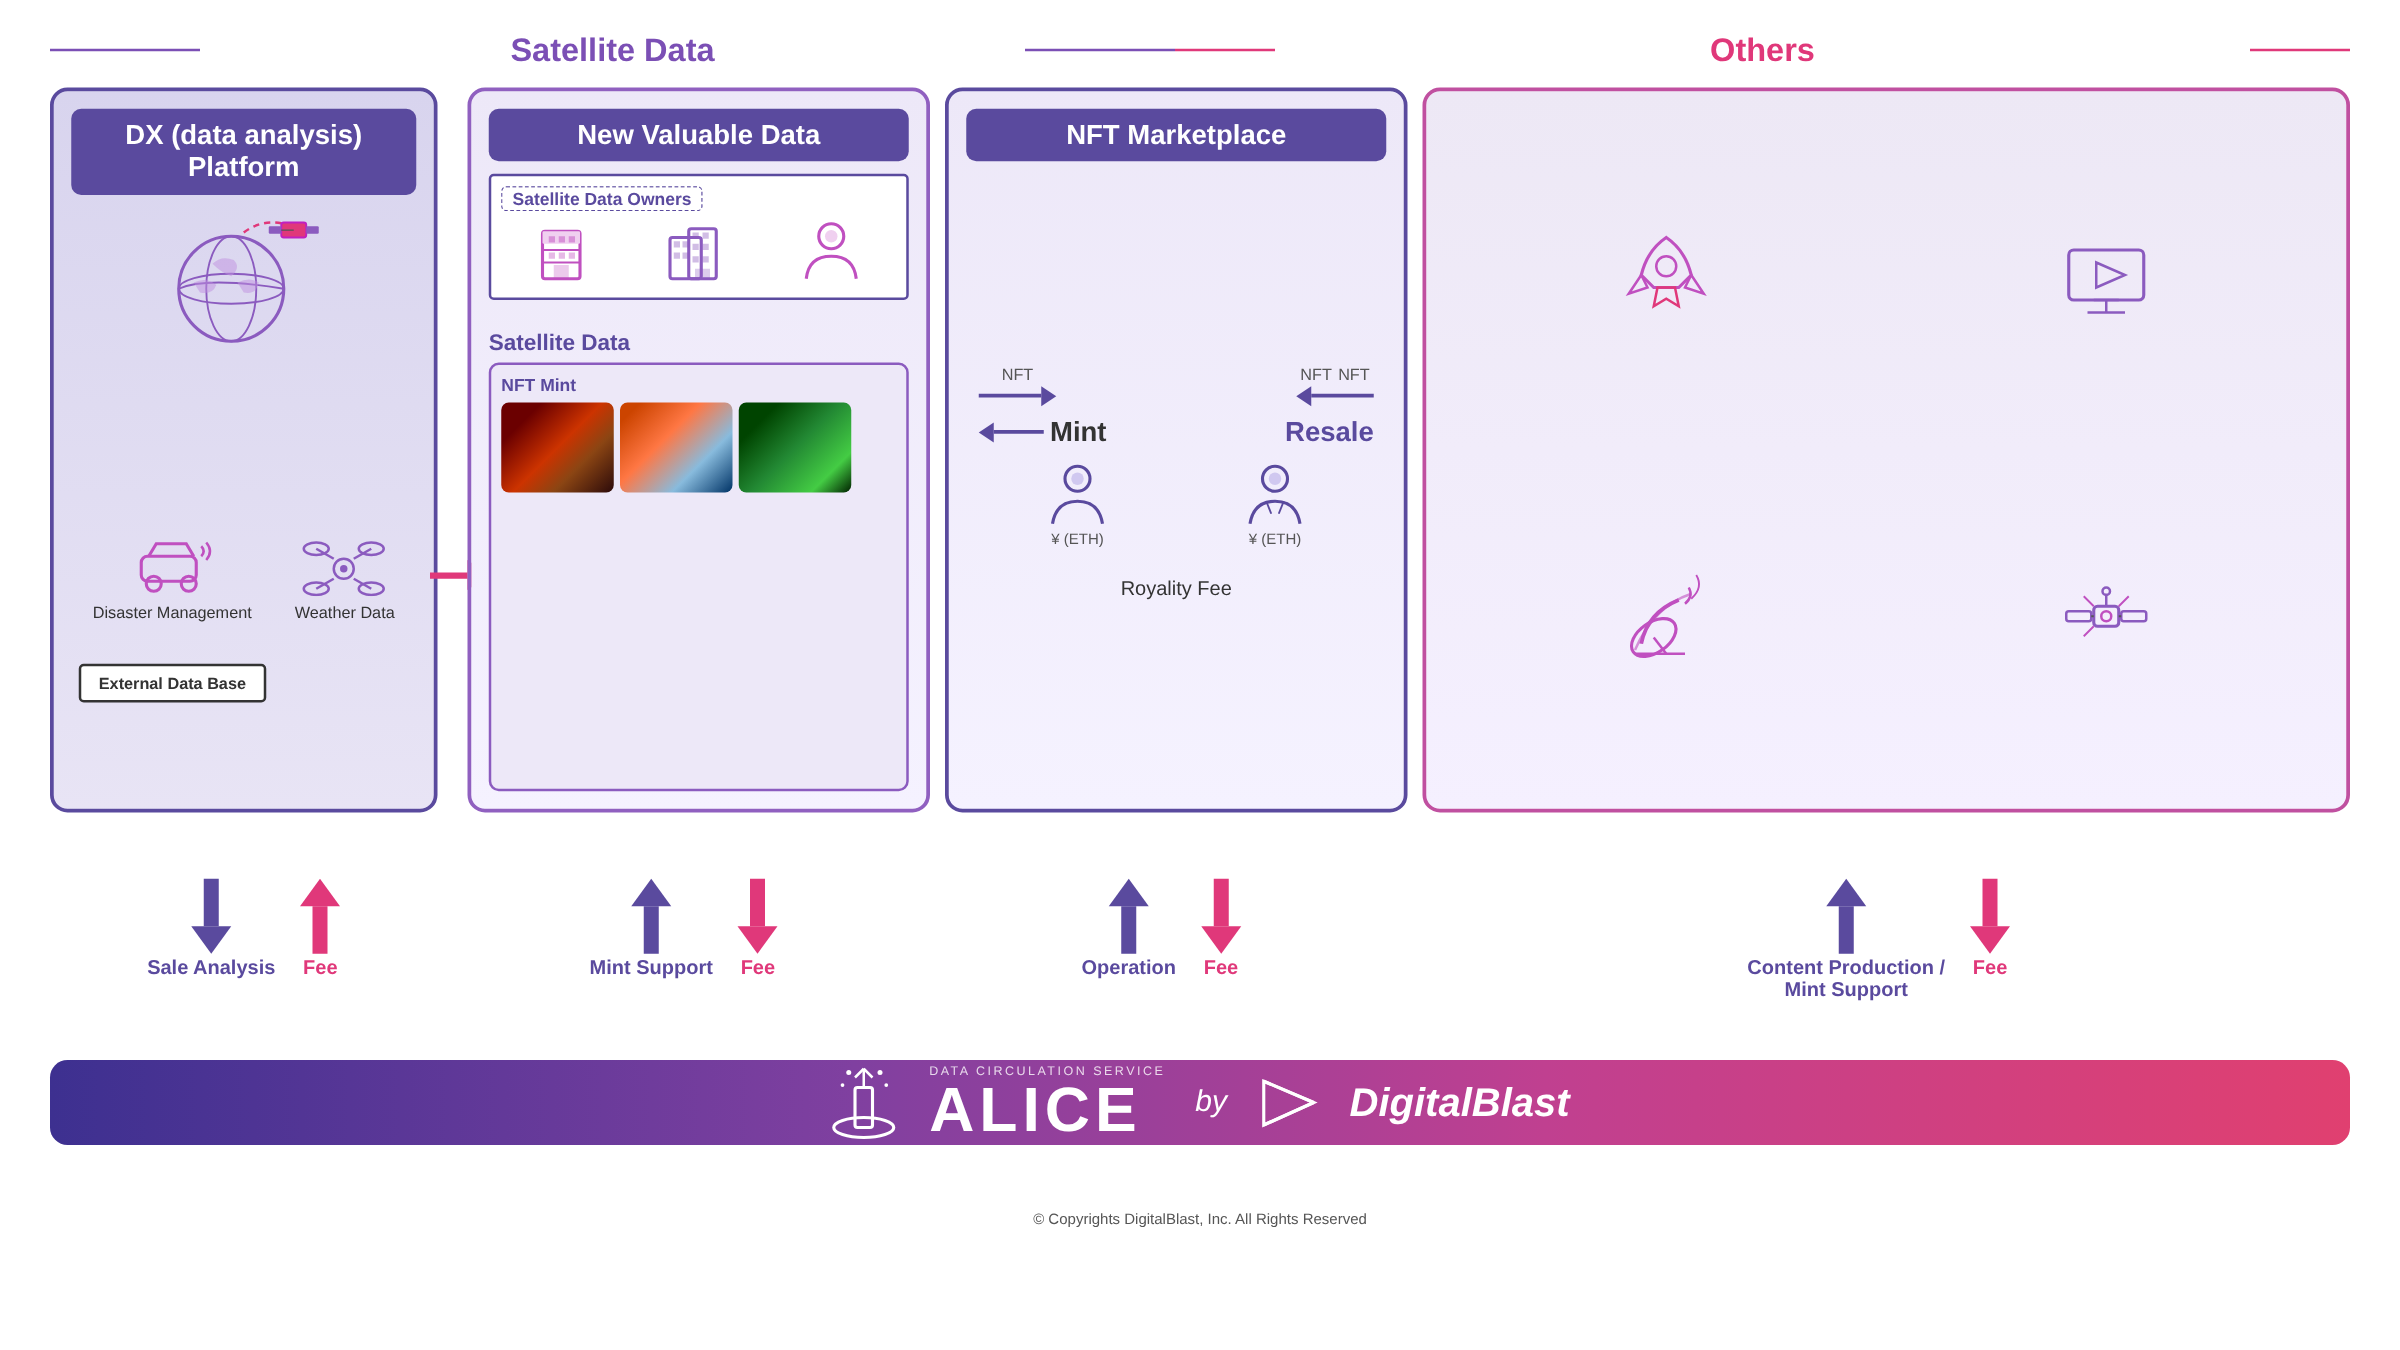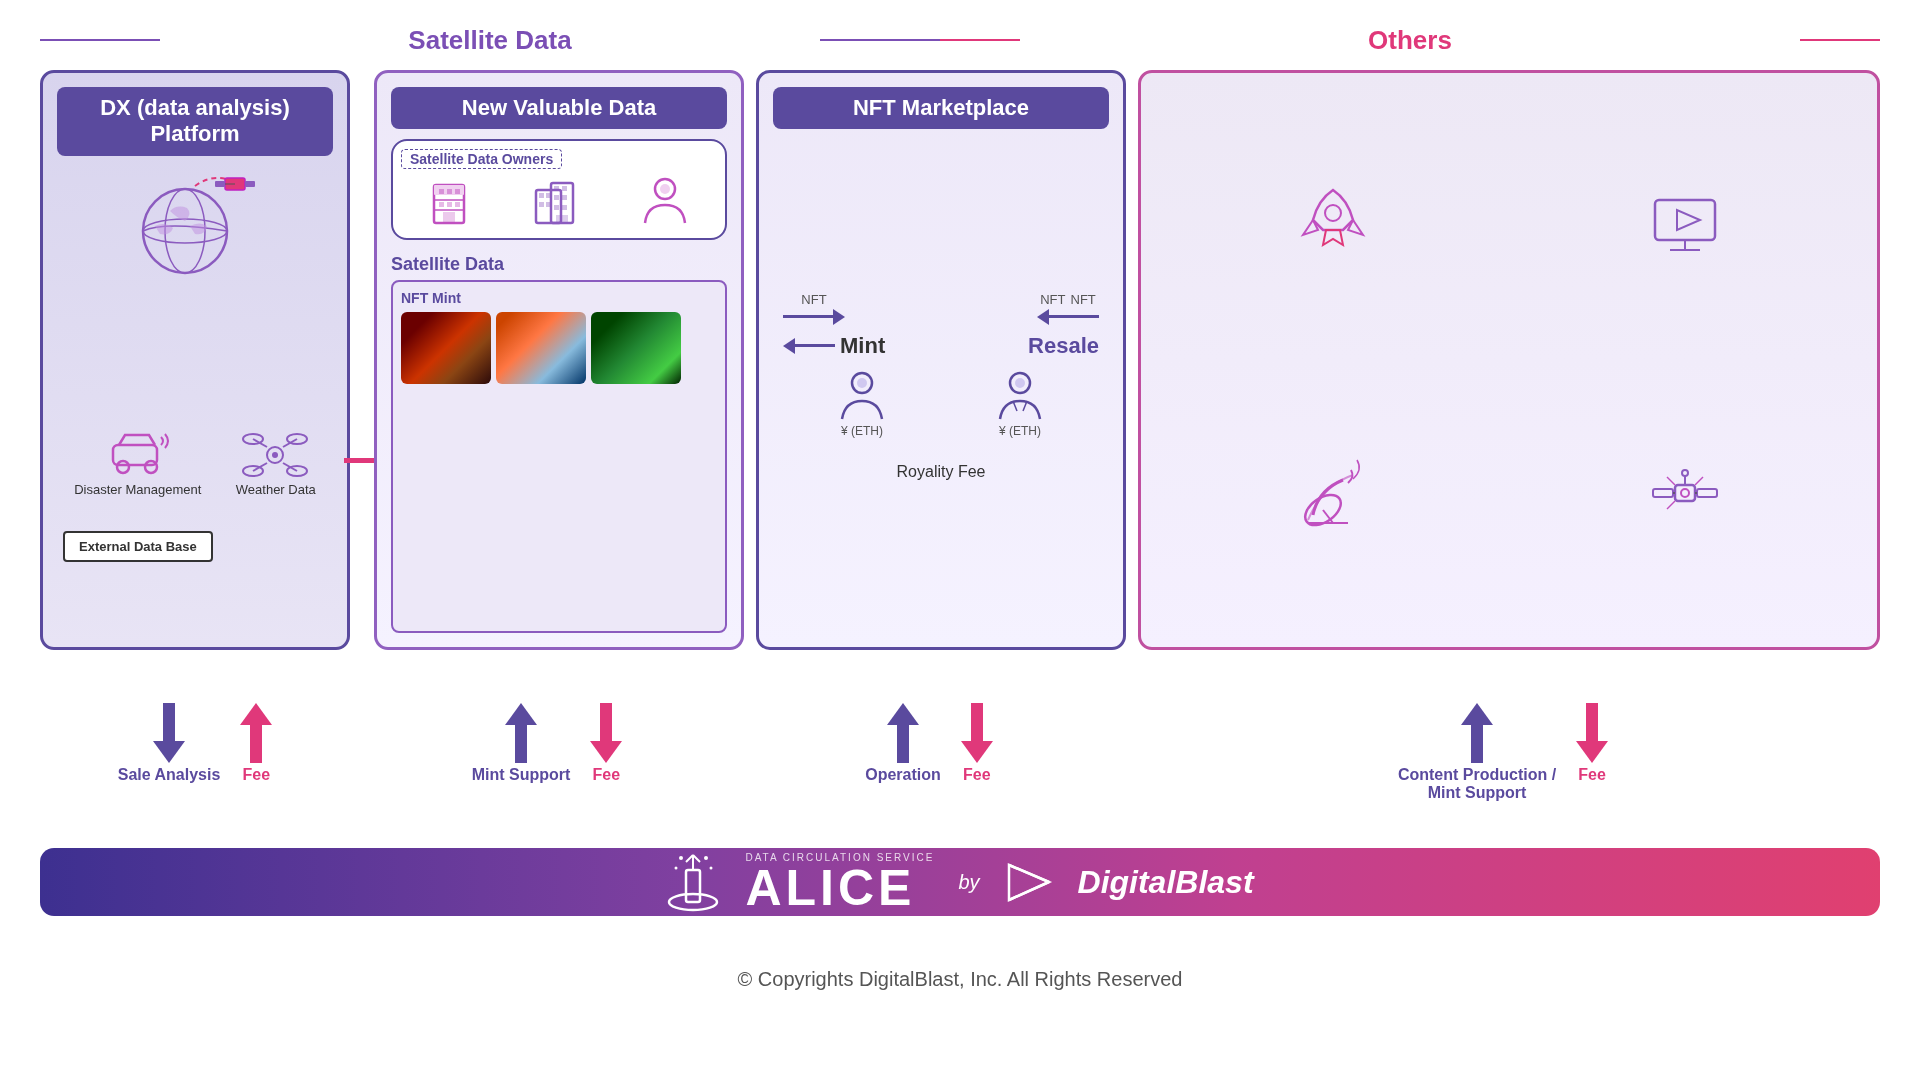--- a/index.html
+++ b/index.html
@@ -71,21 +71,21 @@
       width: 80px;
     }
     .oth-line-right {
       background: #e0387a;
       right: 0;
       width: 80px;
     }
 
     .copyright {
       text-align: center;
-      font-size: 20px;
+      font-size: 12px;
       color: #555;
       margin-top: 6px;
     }
 
     .full-diagram {
       position: relative;
       flex: 1;
       display: flex;
       flex-direction: column;
       gap: 40px;
@@ -160,24 +160,24 @@
       gap: 5px;
       font-size: 13px;
       color: #333;
       text-align: center;
       font-weight: 500;
     }
 
     
     .nvd-owners-box {
       border: 2px solid #5a4a9e;
-      border-radius: 16px;
+      border-radius: 4px;
       background: #fff;
       padding: 8px;
-      margin-bottom: 14px;
+      margin-bottom: 24px;
     }
     .nvd-owners-title {
       font-size: 14px;
       font-weight: bold;
       color: #5a4a9e;
       border: 1.5px dashed #5a4a9e;
       border-radius: 4px;
       display: inline-block;
       padding: 1px 8px;
       margin-bottom: 6px;
@@ -345,21 +345,21 @@
       text-transform: uppercase;
     }
     .alice-big {
       font-size: 50px;
       font-weight: 900;
       color: #fff;
       letter-spacing: 4px;
       line-height: 1;
     }
     .by-word {
-      font-size: 20px;
+      font-size: 24px;
       color: #fff;
       font-style: italic;
     }
     .db-logo {
       font-size: 32px;
       font-weight: bold;
       color: #fff;
       font-style: italic;
     }
 

